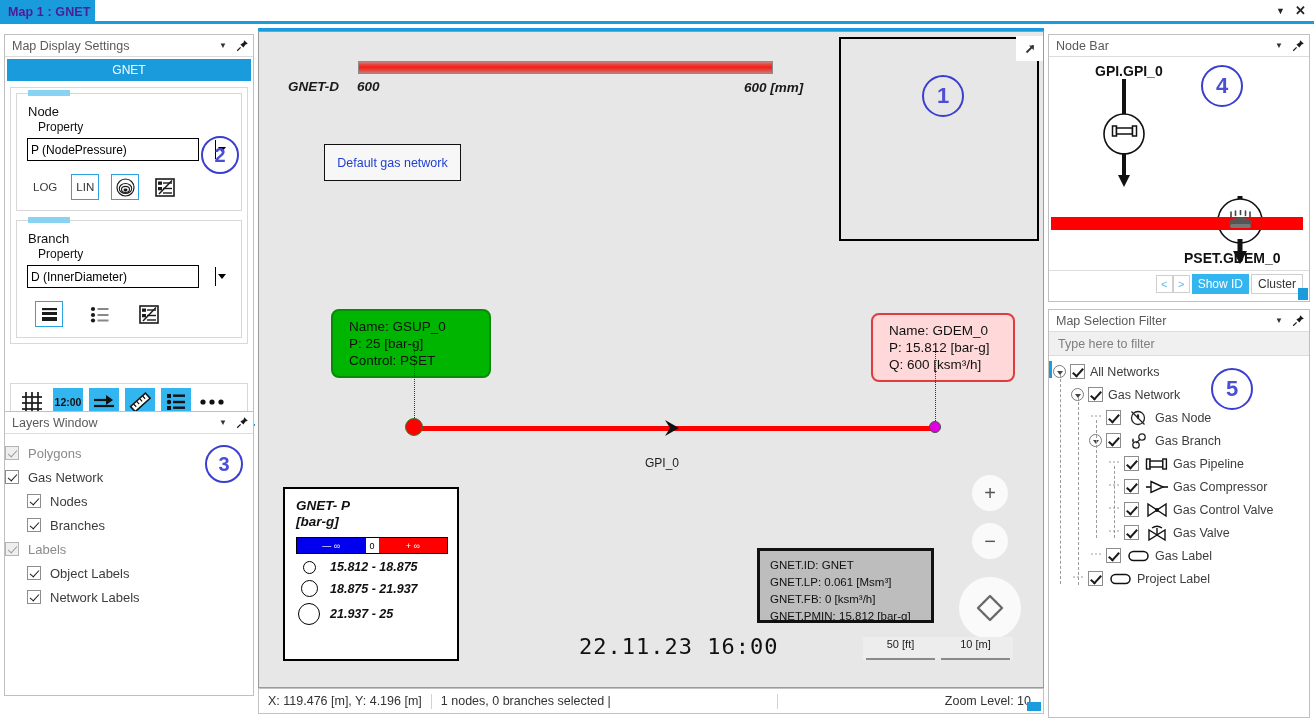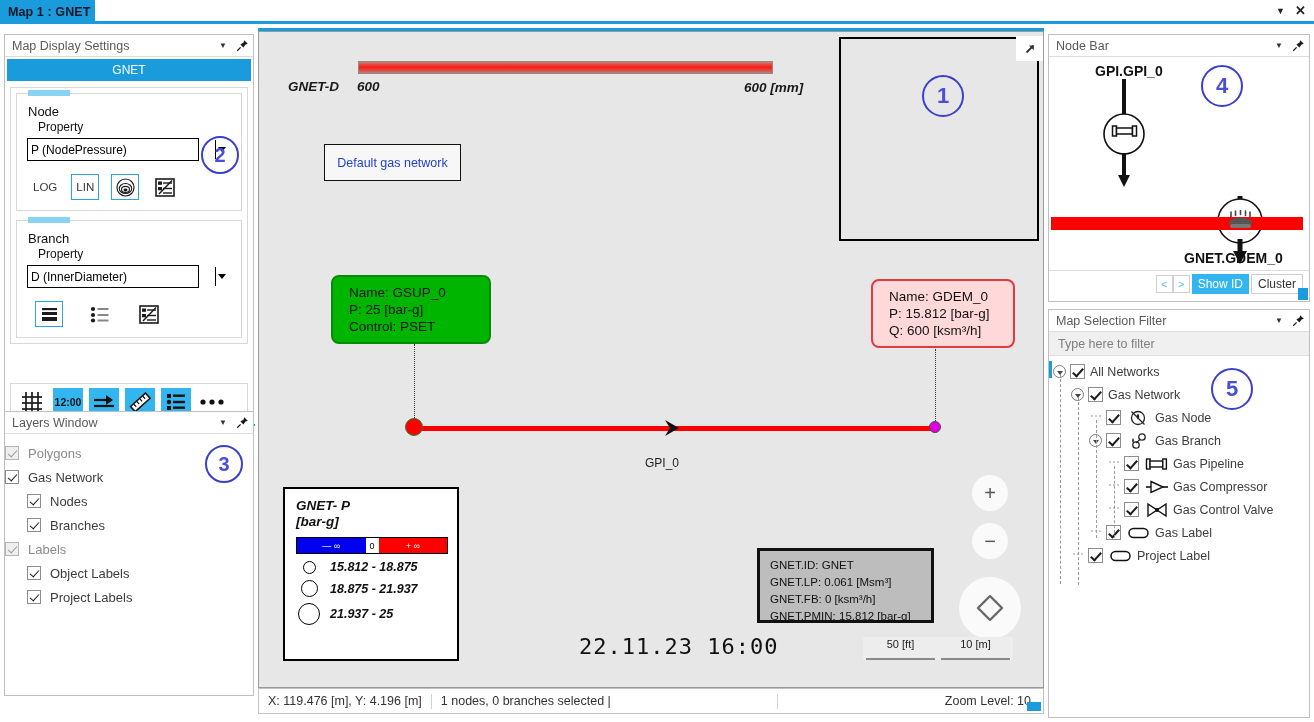--- a/index.html
+++ b/index.html
@@ -9,21 +9,21 @@
     background: #ffffff;
     font-family: "Liberation Sans", sans-serif;
     overflow: hidden;
   }
   #app { position: relative; width: 1314px; height: 722px; background:#fff; }
 
   
   .titlebar { position:absolute; left:0; top:0; width:1314px; height:28px; background:#ffffff; }
   .tab-active {
     position:absolute; left:0; top:0; width:95px; height:24px;
-    background:#1a9bdc; color:#0f172a; font-size:12.5px; font-weight:bold;
+    background:#1a9bdc; color:#4c1d95; font-size:12.5px; font-weight:bold;
     display:flex; align-items:center; padding-left:8px; letter-spacing:0.1px;text-align:right;
   }
   .win-ctrl { position:absolute; top:4px; color:#222; font-size:12px; cursor:default; }
   .win-ctrl.dd { right:29px; top:6px; font-size:9px; }
   .win-ctrl.cl { right:8px; top:3px; font-size:13px; font-weight:bold; }
   .title-underline { position:absolute; left:95px; top:21px; width:1219px; height:3px; background:#1a9bdc; }
 
   
   .panel { position:absolute; background:#ffffff; border:1px solid #bfbfbf; }
   .panel-head {
@@ -113,21 +113,21 @@
     position:absolute; left:65px; top:112px; width:137px; height:37px;
     border:1.5px solid #111; background:#f7f7f7; color:#1f3fcf; font-size:12.5px;
     display:flex; align-items:center; justify-content:center;
   }
 
   .inset-box { position:absolute; left:580px; top:5px; width:200px; height:204px; border:2.4px solid #000; background:#e7e7e7; }
   .inset-pop { position:absolute; left:757px; top:4px; width:27px; height:25px; background:#fff; display:flex; align-items:center; justify-content:center; }
 
   .node-card {
     position:absolute; border-radius:8px; font-size:13.5px; line-height:17px;
-    padding:7px 0 7px 16px; white-space:pre; color:#111;
+    padding:7px 0 7px 16px; white-space:pre; color:#111;margin-top:34px;
   }
   .node-card.sup { left:72px; top:243px; width:160px; background:#00b500; border:2px solid #0a8a0a; }
   .node-card.dem { left:612px; top:247px; width:144px; background:#ffd9da; border:2.2px solid #e03b3f; }
 
   .leader { position:absolute; width:0; border-left:1.5px dotted #333; }
   .pipe-line { position:absolute; left:154px; top:394px; width:525px; height:5px; background:#ff0000; }
   .pipe-arrow { position:absolute; left:402px; top:386px; }
   .node-dot { position:absolute; border-radius:50%; }
   .node-dot.src { left:146px; top:386px; width:18px; height:18px; background:#ff0000; border:1.5px solid #2f7f2f; }
   .node-dot.dst { left:670px; top:389px; width:12px; height:12px; background:#e000e0; border:1.5px solid #4a4a4a; }
@@ -394,21 +394,21 @@
         <div class="layer-row dim">
           <span class="cbx checked dim"></span>
           <span>Labels</span>
         </div>
         <div class="layer-row ind1">
           <span class="cbx checked"></span>
           <span>Object Labels</span>
         </div>
         <div class="layer-row ind1">
           <span class="cbx checked"></span>
-          <span>Project Labels</span>
+          <span>Network Labels</span>
         </div>
       </div>
     <div class="badge" style="left:200px; top:33px; width:38px; height:38px; font-size:20px;">3</div>
   </div>
 
   <div class="map-accent"></div>
   <div id="mapPanel">
     <div class="map-canvas">
 
       <div class="scalebar-wrap">
@@ -545,21 +545,21 @@
           <rect x="21.5" y="5" width="4" height="10" fill="#fff" stroke="#111" stroke-width="1.5"></rect>
         </svg>
       </div>
       <div style="position:absolute; left:177px; top:153px;">
         <svg width="29" height="24" viewBox="0 0 29 24">
           <path d="M5 7 L5 2 M9.5 5.5 L9.5 1 M14.5 4.5 L14.5 0.5 M19.5 5.5 L19.5 1 M24 7 L24 2" stroke="#444" stroke-width="1.6" stroke-linecap="round"></path>
           <path d="M3 11 Q14.5 4 26 11 L26 14 Q14.5 22 3 14 Z" fill="#555"></path>
           <rect x="4" y="14" width="21" height="4" rx="2" fill="#777"></rect>
         </svg>
       </div>
-      <div class="nb-lbl" style="left:135px; top:193px;">GNET.GDEM_0</div>
+      <div class="nb-lbl" style="left:135px; top:193px;">PSET.GDEM_0</div>
       <div class="badge" style="left:152px; top:8px; width:42px; height:42px; font-size:22px;">4</div>
     </div>
     <div class="nb-foot">
       <div class="nb-sm">&lt;</div>
       <div class="nb-sm">&gt;</div>
       <div class="nb-showid">Show ID</div>
       <div class="nb-cluster">Cluster</div>
     </div>
     <div class="nb-corner"></div>
   </div>
@@ -650,20 +650,35 @@
           <span class="tcbx"></span>
           <span class="ticon">
             <svg width="24" height="16" viewBox="0 0 24 16">
               <path d="M3 2 L3 14 L12 8 Z" fill="#fff" stroke="#111" stroke-width="1.4"></path>
               <path d="M21 2 L21 14 L12 8 Z" fill="#fff" stroke="#111" stroke-width="1.4"></path>
               <circle cx="12" cy="8" r="2" fill="#111"></circle>
             </svg>
           </span>
           <span class="tlbl">Gas Control Valve</span>
         </div>
+        <div class="tree-row" style="padding-left: 58px;">
+          <span class="tree-sp"><svg width="17" height="20" viewBox="0 0 17 20">
+              <line x1="2" y1="10" x2="13" y2="10" stroke="#9a9a9a" stroke-width="1" stroke-dasharray="2 2"></line>
+            </svg></span>
+          <span class="tcbx"></span>
+          <span class="ticon">
+            <svg width="24" height="18" viewBox="0 0 24 18">
+              <path d="M4 6 L4 16 L12 11 Z" fill="#fff" stroke="#111" stroke-width="1.4"></path>
+              <path d="M20 6 L20 16 L12 11 Z" fill="#fff" stroke="#111" stroke-width="1.4"></path>
+              <line x1="12" y1="11" x2="12" y2="4" stroke="#111" stroke-width="1.4"></line>
+              <path d="M7 4 Q12 0.5 17 4" fill="none" stroke="#111" stroke-width="1.4"></path>
+            </svg>
+          </span>
+          <span class="tlbl">Gas Valve</span>
+        </div>
         <div class="tree-row" style="padding-left: 40px;">
           <span class="tree-sp"><svg width="17" height="20" viewBox="0 0 17 20">
               <line x1="2" y1="10" x2="13" y2="10" stroke="#9a9a9a" stroke-width="1" stroke-dasharray="2 2"></line>
             </svg></span>
           <span class="tcbx"></span>
           <span class="ticon">
             <svg width="24" height="14" viewBox="0 0 24 14">
               <rect x="2" y="2.5" width="19" height="9" rx="4.5" fill="#fff" stroke="#111" stroke-width="1.5"></rect>
             </svg>
           </span>

